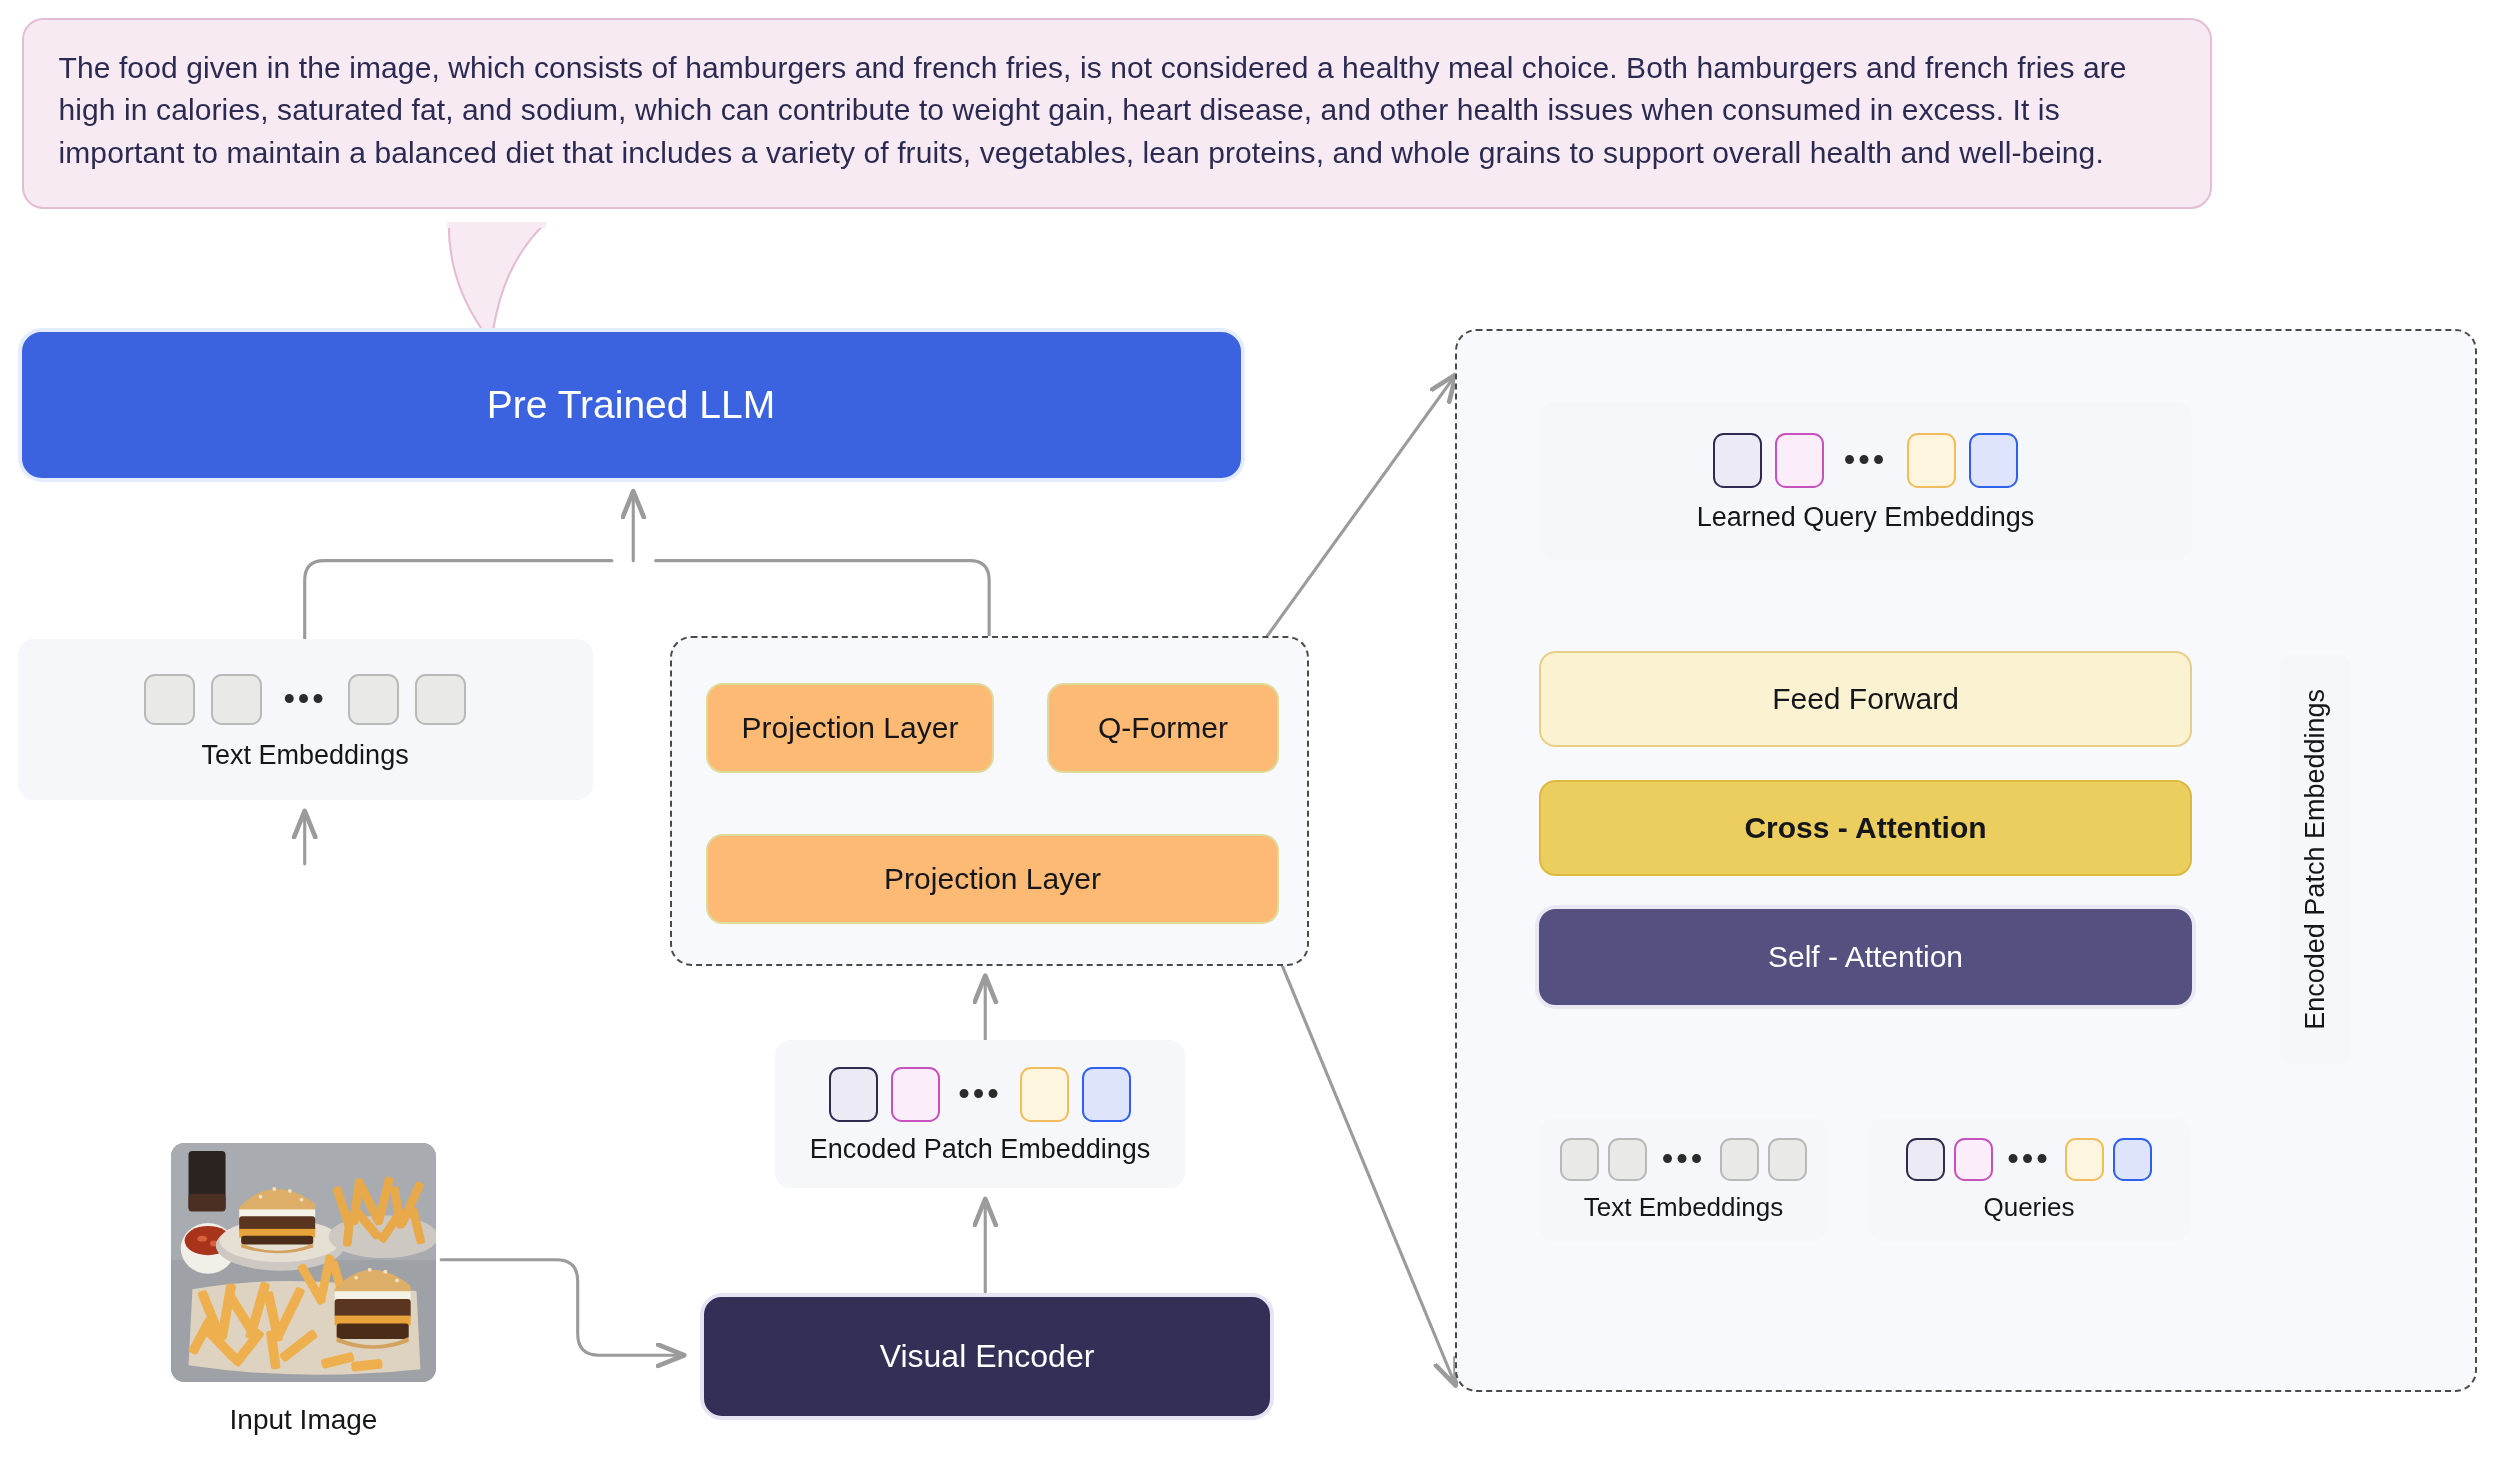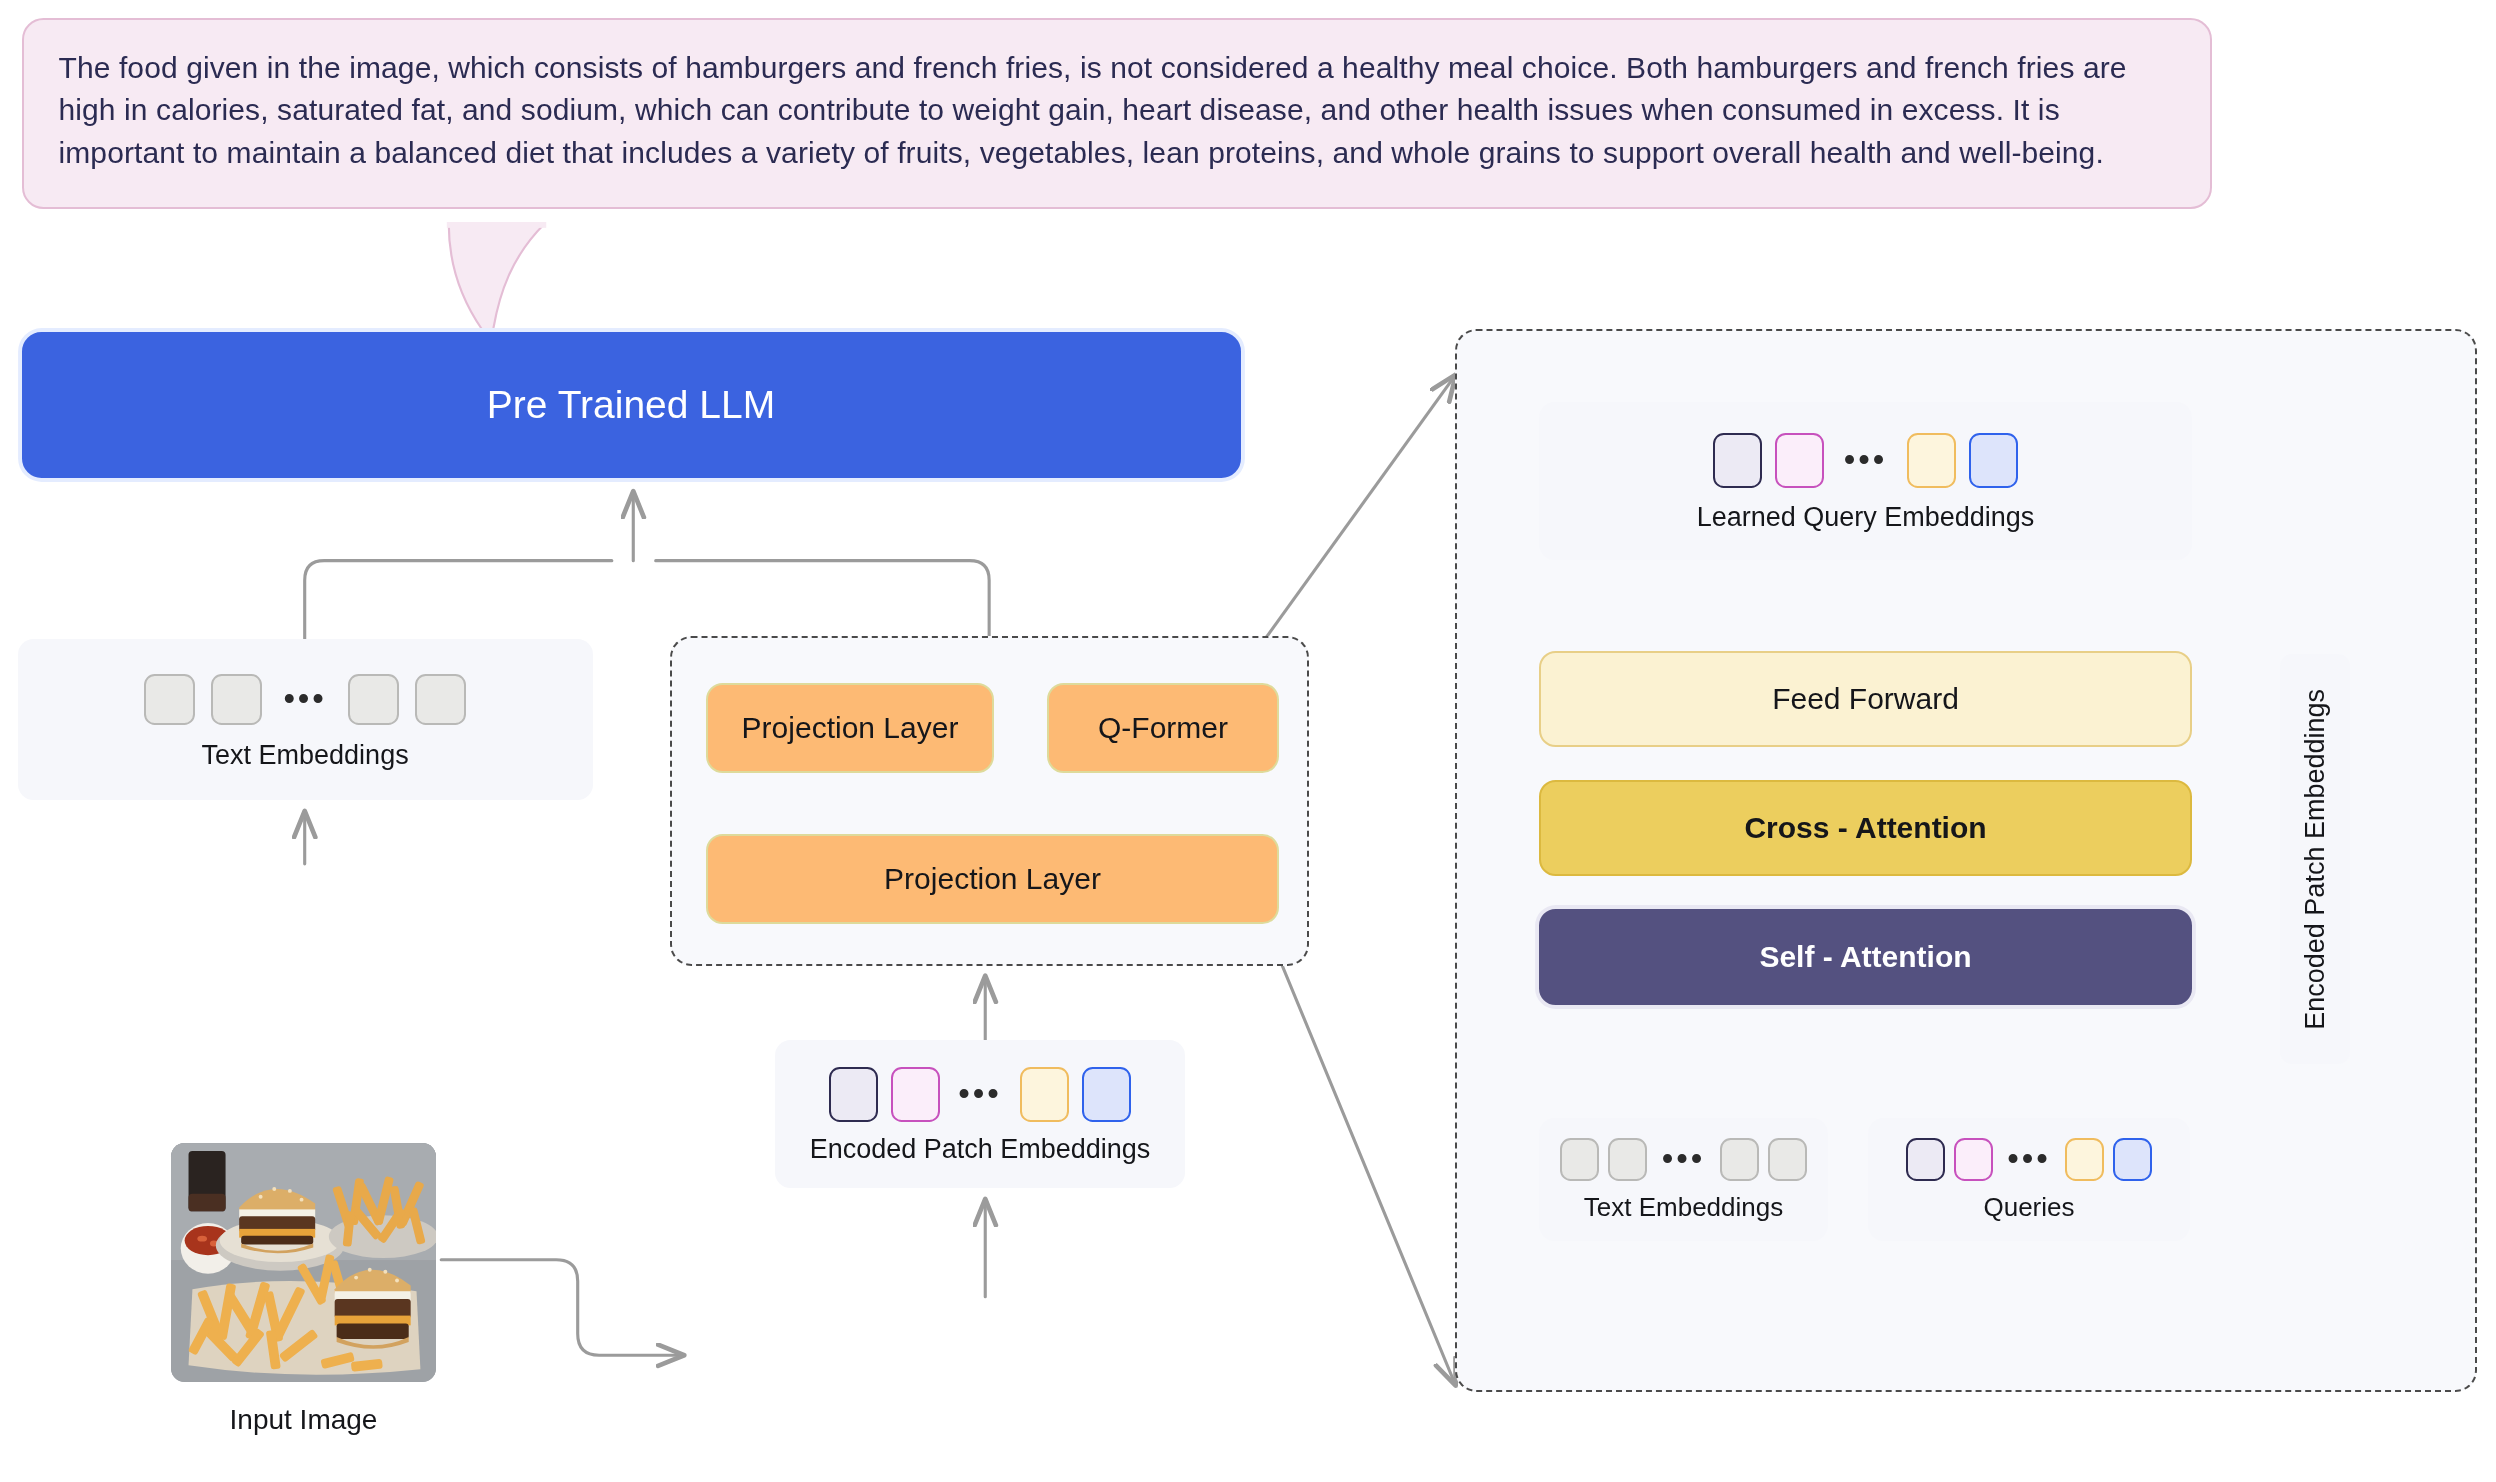--- a/index.html
+++ b/index.html
@@ -162,21 +162,21 @@
   .self-attention {
     left: 1539px;
     top: 909px;
     width: 653px;
     height: 96px;
     background: #545180;
     border: 2px solid #545180;
     box-shadow: 0 0 0 3.9px #e9e8f3;
     color: #ffffff;
     font-size: 30px;
-    font-weight: bold;
+    font-weight: normal;
     border-radius: 16.6px;
   }
 
   
   .token-panel {
     position: absolute;
     box-sizing: border-box;
     background: #f6f7fb;
     border-radius: 15.6px;
     display: flex;
@@ -479,20 +479,23 @@
     <div class="token-row">
       <div class="tok tok-dark sz-md"></div>
       <div class="tok tok-pink sz-md"></div>
       <div class="dots">•••</div>
       <div class="tok tok-amber sz-md"></div>
       <div class="tok tok-blue sz-md"></div>
     </div>
     <div class="panel-label">Encoded Patch Embeddings</div>
   </div>
 
+  <div class="block visual-encoder">
+    <span>Visual Encoder</span>
+  </div>
 
   <div class="dashed-group group-right"></div>
 
   <div class="token-panel lqe-right">
     <div class="token-row">
       <div class="tok tok-dark sz-md"></div>
       <div class="tok tok-pink sz-md"></div>
       <div class="dots">•••</div>
       <div class="tok tok-amber sz-md"></div>
       <div class="tok tok-blue sz-md"></div>

